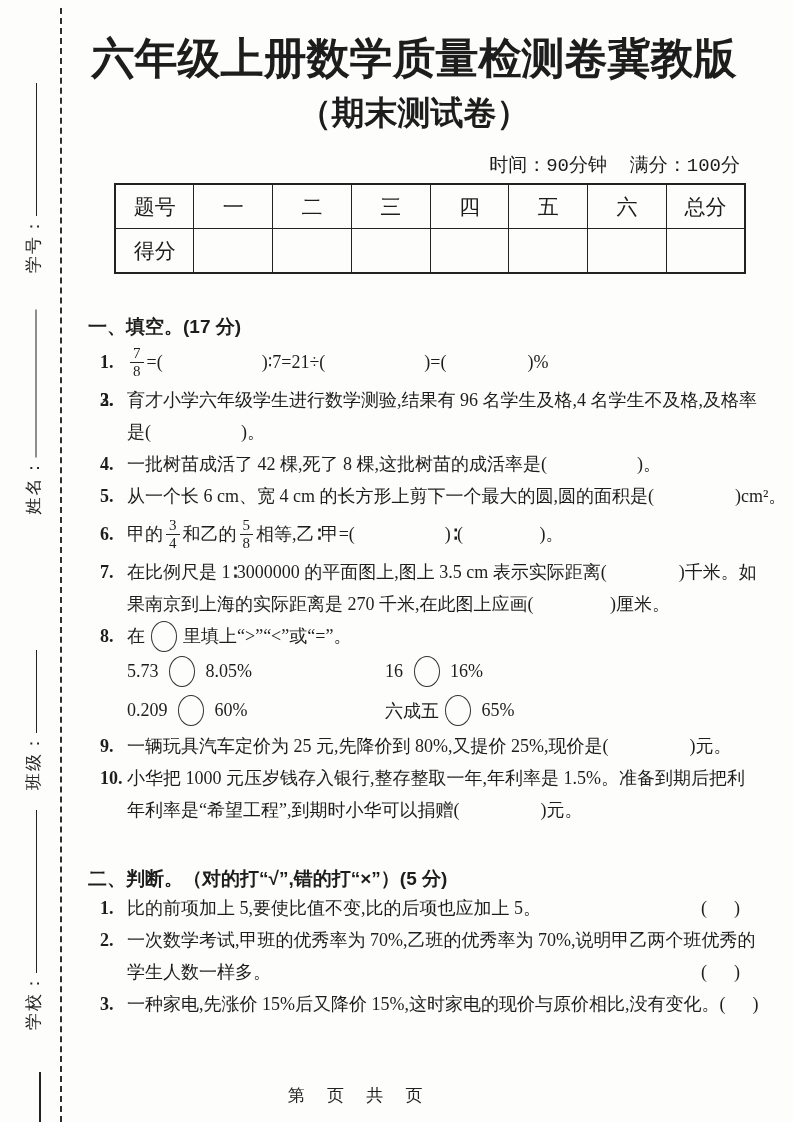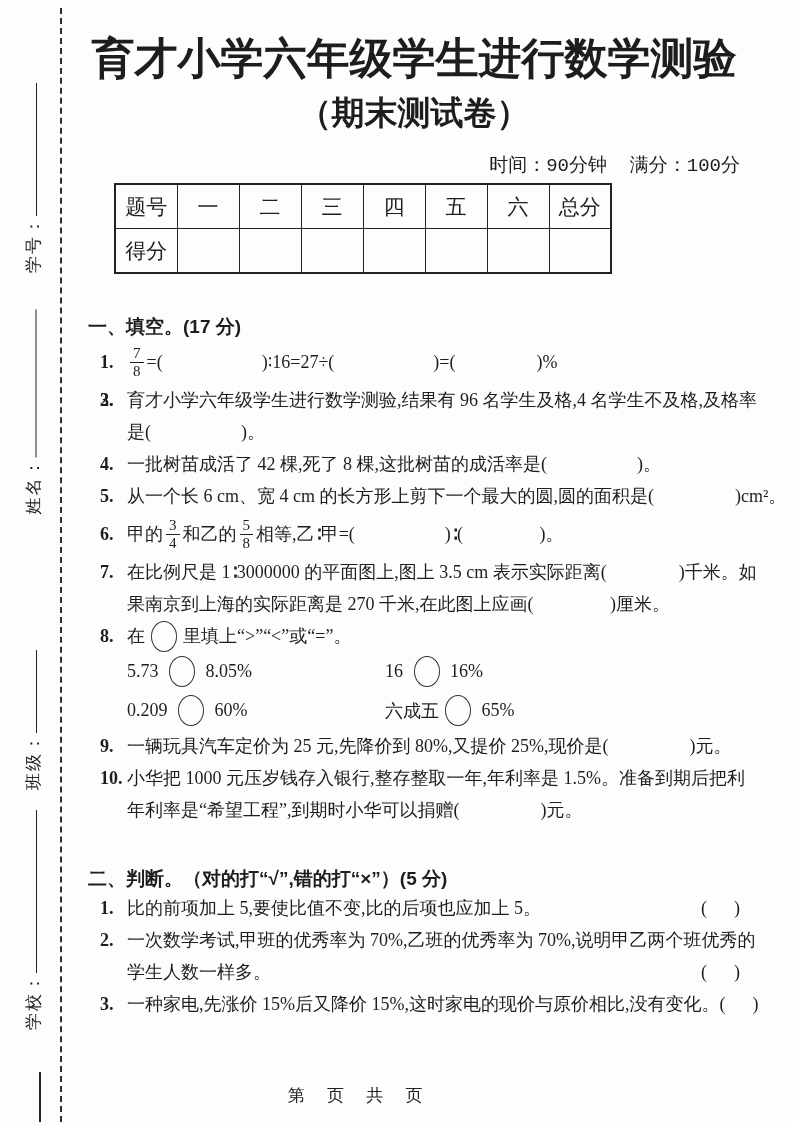--- a/index.html
+++ b/index.html
@@ -20,21 +20,21 @@
                border-left:2px solid #222;}
   
   .main{position:absolute;left:88px;top:0;width:652px;}
   .title{margin-top:34px;text-align:center;font-family:"Liberation Sans","DejaVu Sans",sans-serif;
          font-weight:bold;font-size:43px;line-height:1.15;white-space:nowrap;}
   .subtitle{margin-top:8px;text-align:center;font-family:"Liberation Sans","DejaVu Sans",sans-serif;
             font-weight:bold;font-size:33px;}
   .meta{margin-top:16px;text-align:right;font-family:Liberation Mono, monospace;
         font-size:19px;white-space:pre;}
   
-  table.score{border-collapse:collapse;margin-top:5px;margin-left:26px;width:498px;
+  table.score{border-collapse:collapse;margin-top:5px;margin-left:26px;width:632px;
               table-layout:fixed;}
   table.score td{border:1.5px solid #222;height:43px;text-align:center;font-size:21px;
                  padding:0;}
   table.score{border:2.5px solid #222;}
   
   .sections{margin-top:7px;}
   .sec-title{font-family:"Liberation Sans","DejaVu Sans",sans-serif;font-weight:bold;
              font-size:19px;min-height:27px;display:flex;align-items:center;white-space:pre;margin-top:39px;}
   .q{position:relative;padding-left:39px;font-size:18px;}
   .q-num{position:absolute;left:12px;top:0;width:30px;height:32px;display:flex;
@@ -74,21 +74,21 @@
     <span class="mlabel">班级：</span>
     <span class="mline"></span>
   </div>
   <div class="mfield f4">
     <span class="mlabel">学校：</span>
     <span class="mline"></span>
   </div>
   <div class="corner-line"></div>
 
   <div class="main">
-    <div class="title">育才小学六年级学生进行数学测验</div>
+    <div class="title">六年级上册数学质量检测卷冀教版</div>
     <div class="subtitle">（期末测试卷）</div>
     <div class="meta">时间：90分钟  满分：100分</div>
 
     <table class="score">
       <tbody>
           <tr>
             <td>题号</td>
             <td>一</td>
             <td>二</td>
             <td>三</td>
@@ -108,21 +108,21 @@
             <td></td>
           </tr>
         </tbody>
     </table>
 
     <div class="sections">
         <div class="section">
           <div class="sec-title">一、填空。(17 分)</div>
           <div class="q talln">
             <span class="q-num">1.</span>
-            <div class="q-line tall"><span class="frac"><span class="fn">7</span><span class="fd">8</span></span><span class="rt">=(                      )∶16=27÷(                      )=(                  )%</span></div>
+            <div class="q-line tall"><span class="frac"><span class="fn">7</span><span class="fd">8</span></span><span class="rt">=(                      )∶7=21÷(                      )=(                  )%</span></div>
           </div>
           <div class="q">
             <span class="q-num">2.</span>
           </div>
           <div class="q">
             <span class="q-num">3.</span>
             <div class="q-line"><span class="rt">育才小学六年级学生进行数学测验,结果有 96 名学生及格,4 名学生不及格,及格率</span></div>
             <div class="q-line"><span class="rt">是(                    )。</span></div>
           </div>
           <div class="q">

